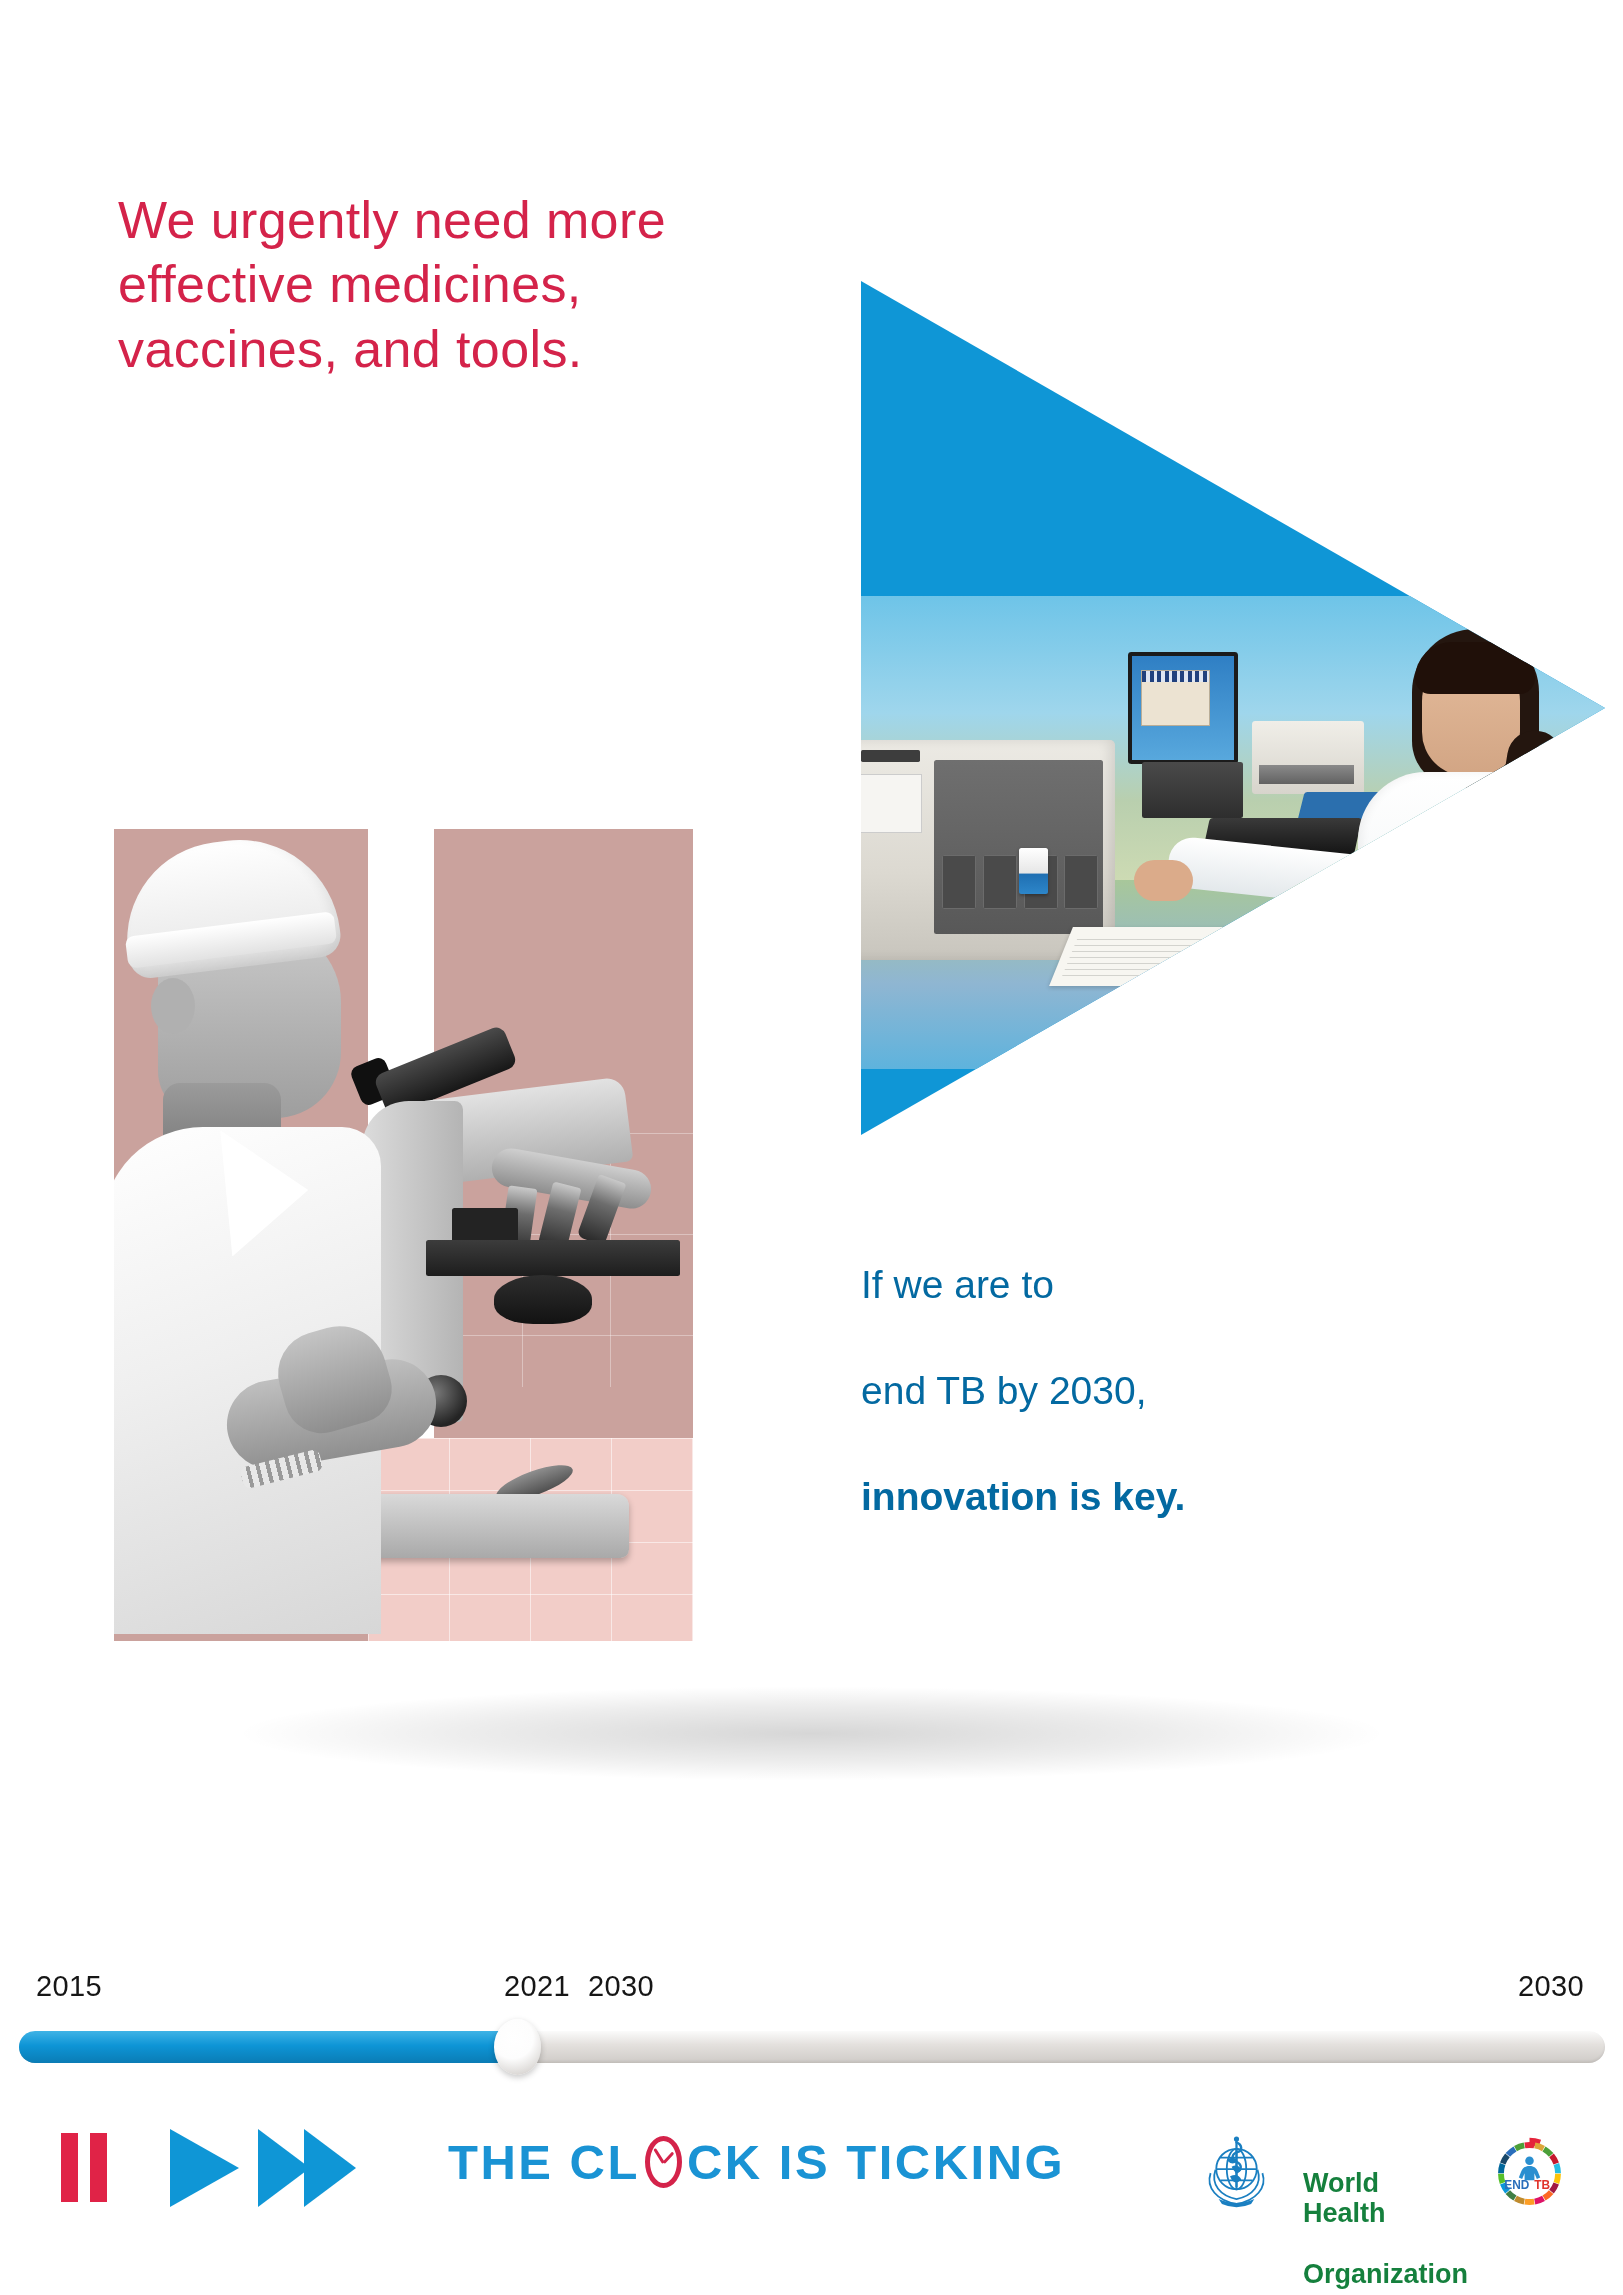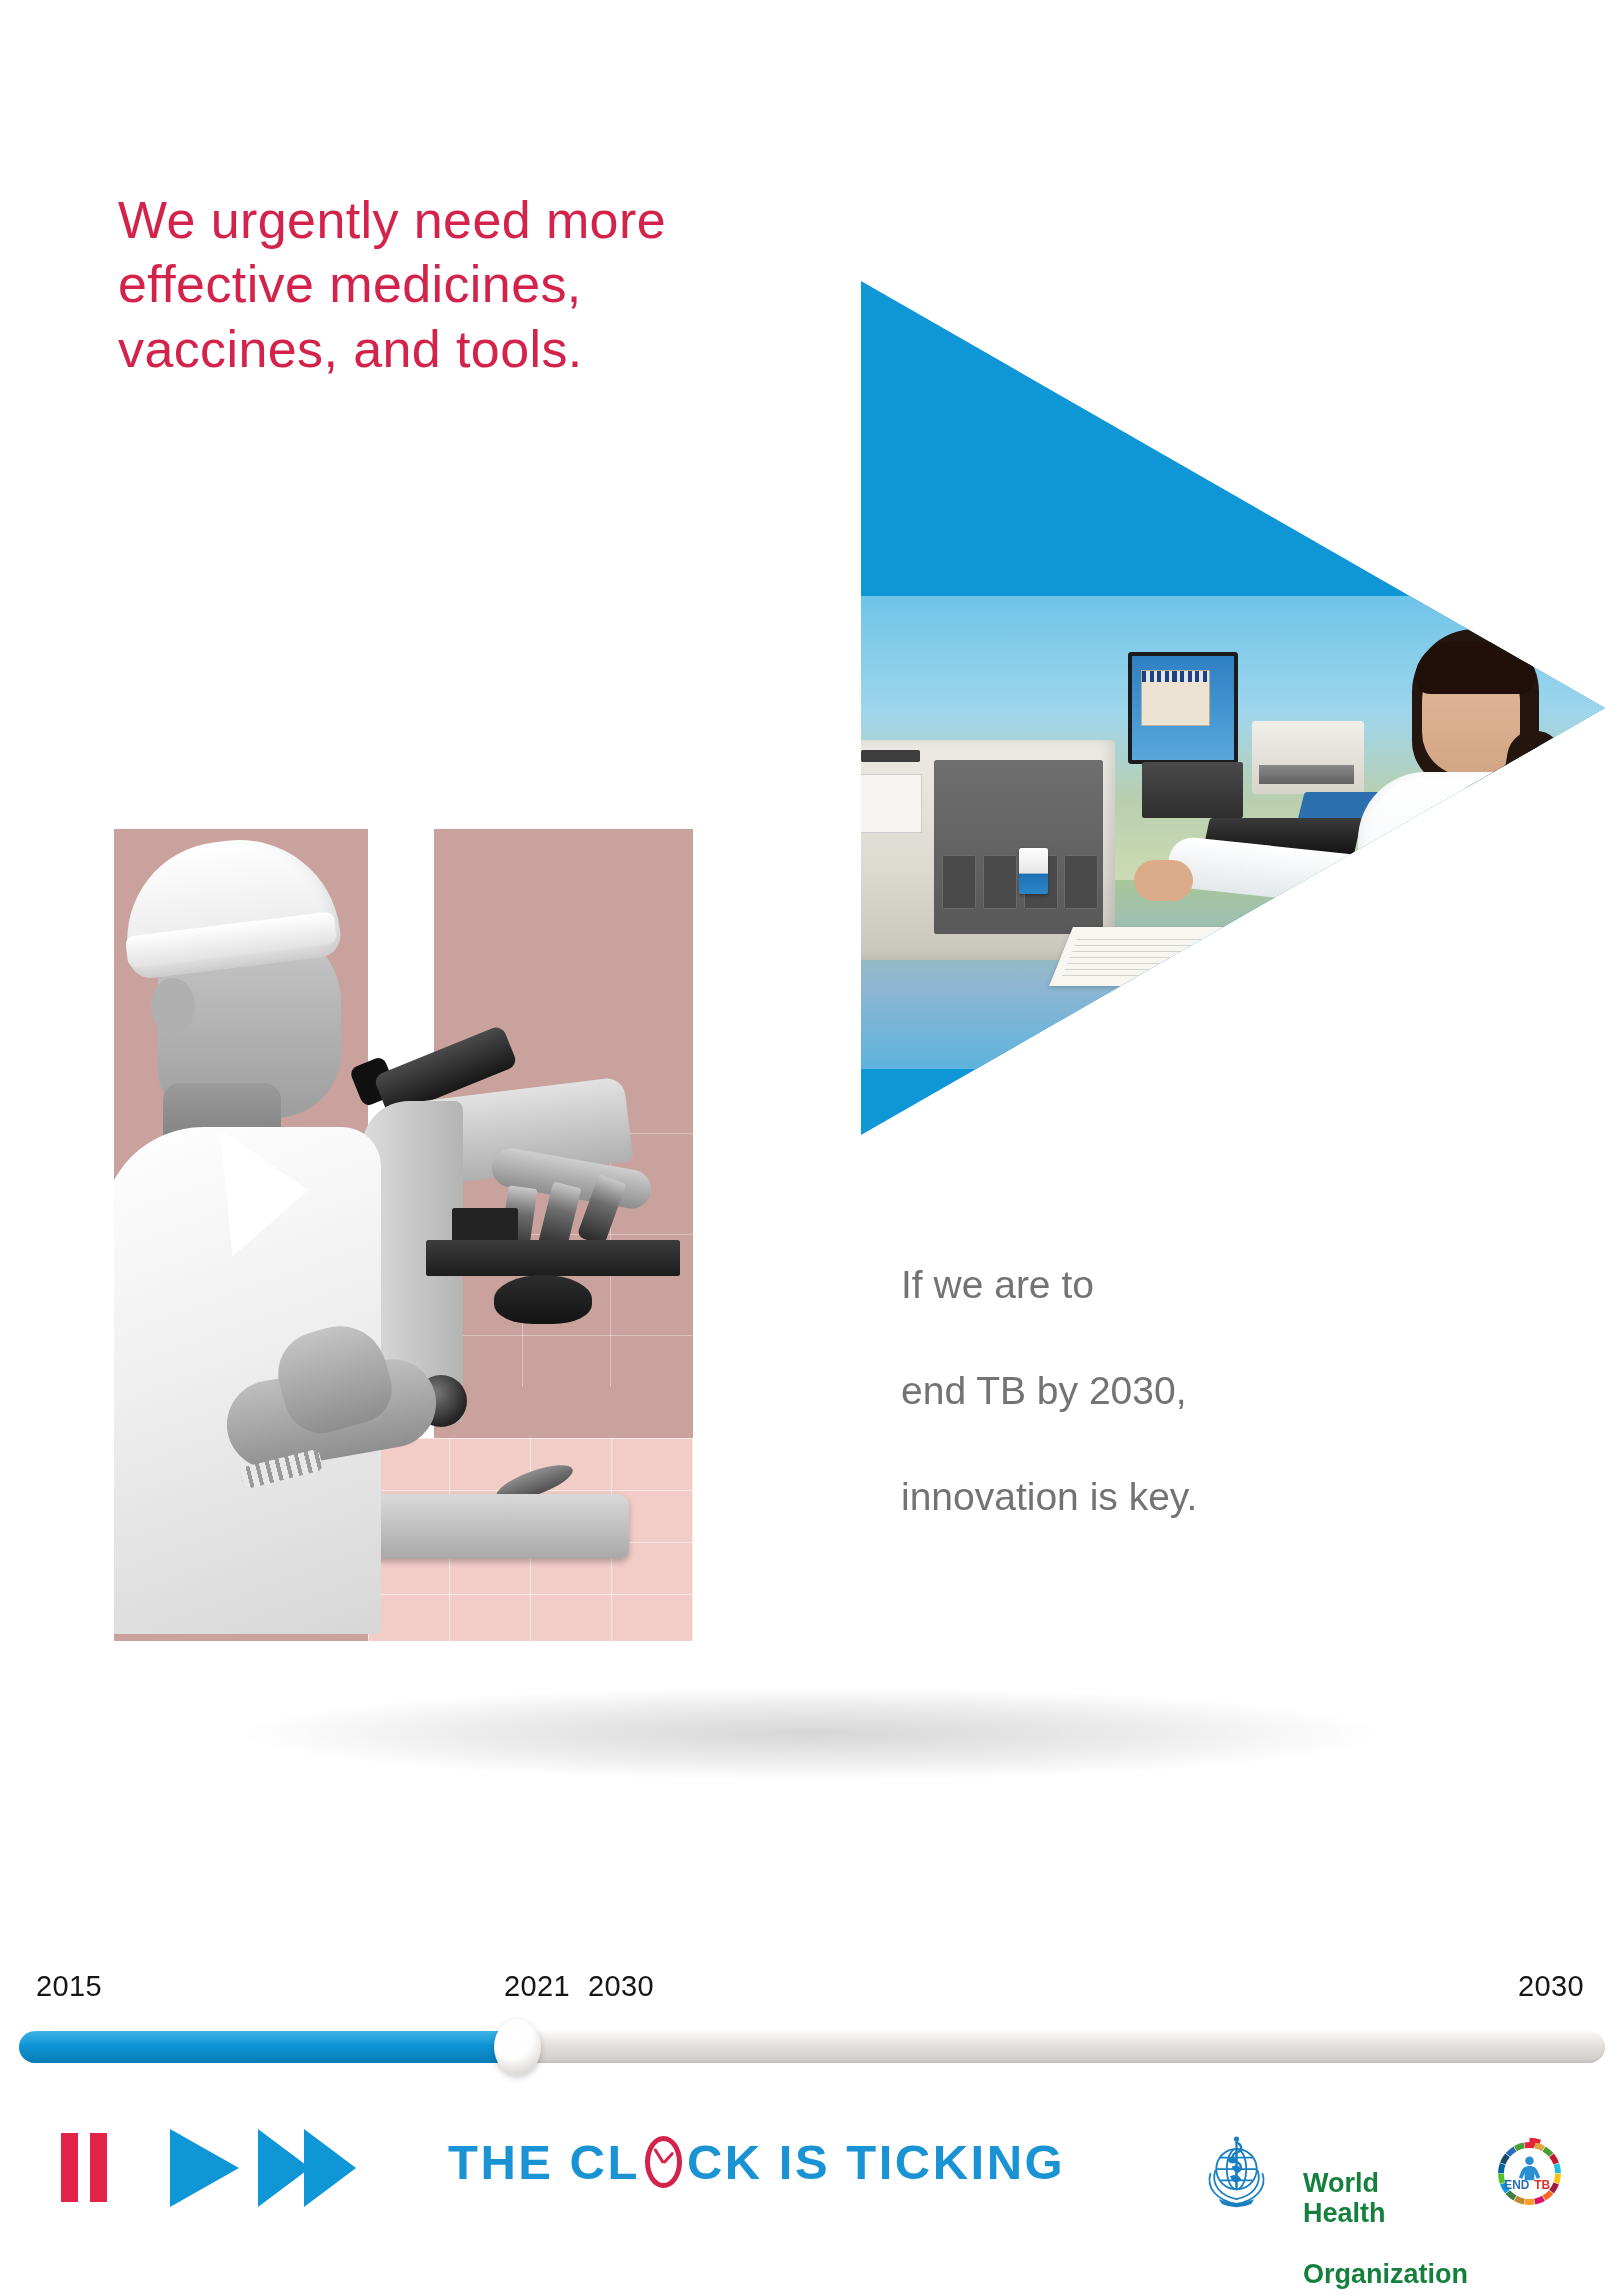--- a/index.html
+++ b/index.html
@@ -343,28 +343,28 @@
     position:absolute;
     left:93px; top:1670px;
     width:1437px; height:127px;
     background:radial-gradient(ellipse 54% 50% at 50% 50%,
                 rgba(0,0,0,.16) 0%, rgba(0,0,0,.07) 45%, rgba(0,0,0,0) 74%);
   }
 
   
   .statement {
     position:absolute;
-    left:901px; top:1205px;
+    left:861px; top:1205px;
     width:643px;
-    color:#737373;
+    color:#0369a1;
     font-size:39px;
     line-height:1.36;
     white-space:pre-line;
   }
-  .statement .bold { font-weight:400; }
+  .statement .bold { font-weight:700; }
 
   
   .timeline { position:absolute; left:0; top:1970px; width:1623px; height:110px; }
   .tl-labels { position:relative; height:41px;text-align:center; }
   .tl-label {
     position:absolute; top:0;
     font-size:29px; color:#161616; letter-spacing:0.4px;
   }
   .tl-2015 { left:36px; }
   .tl-2021 { left:504px; }

